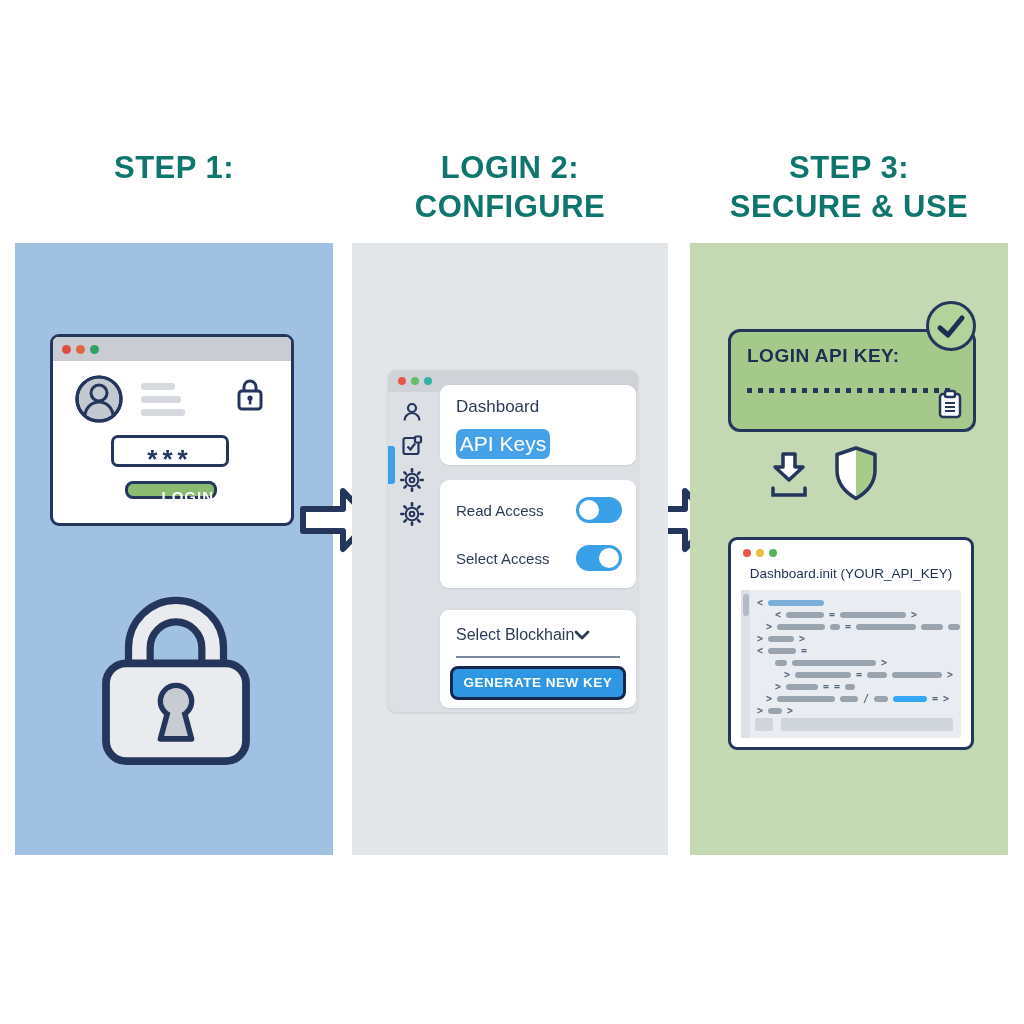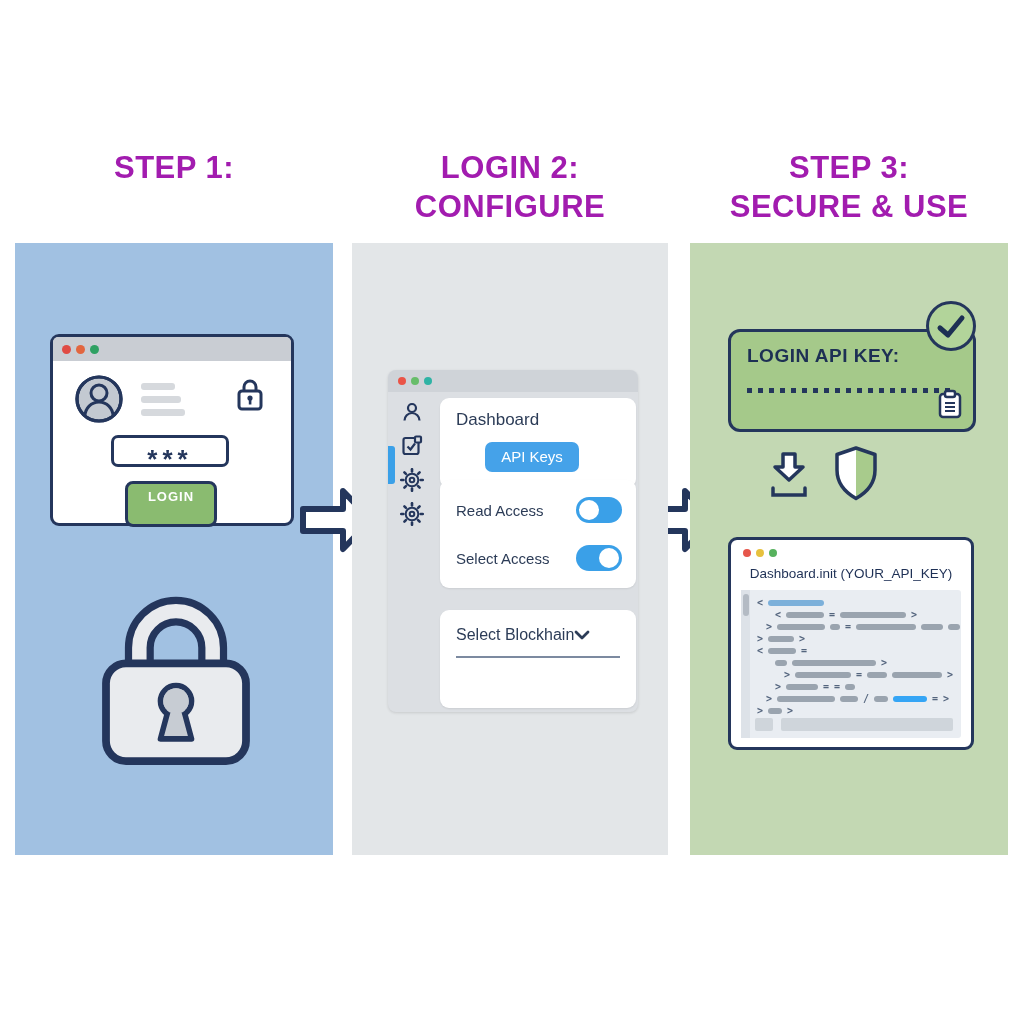--- a/index.html
+++ b/index.html
@@ -1,21 +1,21 @@
 <!DOCTYPE html>
 <html><head>
 <meta charset="utf-8">
 <style>
   html,body{margin:0;padding:0;width:1024px;height:1024px;background:#ffffff;overflow:hidden;
     font-family:"Liberation Sans",sans-serif;}
   .canvas{position:absolute;inset:0;}
 
   
   .step-heading{position:absolute;top:148px;text-align:center;font-weight:bold;font-size:31px;
-    line-height:39px;color:#a21caf;letter-spacing:.5px;}
+    line-height:39px;color:#0f766e;letter-spacing:.5px;}
   #h1{left:15px;width:318px;} #h2{left:352px;width:316px;} #h3{left:690px;width:318px;}
 
   
   .panel{position:absolute;top:243px;height:612px;}
   #p1{left:15px;width:318px;background:#a1c1e2;}
   #p2{left:352px;width:316px;background:#e3e6e8;}
   #p3{left:690px;width:318px;background:#c3d8b3;}
 
   .dot{width:9px;height:9px;border-radius:50%;display:inline-block;}
   .dot.sm{width:8px;height:8px;}
@@ -24,43 +24,43 @@
   .login-window{position:absolute;left:35px;top:91px;width:238px;height:186px;background:#fff;
     border:3px solid #24365c;border-radius:9px;}
   .lw-titlebar{height:24px;background:#c9cdd3;border-radius:5px 5px 0 0;display:flex;
     align-items:center;padding-left:9px;gap:5px;}
   .avatar{position:absolute;left:22px;top:38px;width:48px;height:48px;}
   .ph-line{position:absolute;height:7px;border-radius:3px;background:#d6d9dd;}
   .lock-sm{position:absolute;left:182px;top:38px;}
   .pw-field{position:absolute;left:58px;top:98px;width:118px;height:32px;background:#fff;
     border:3px solid #24365c;border-radius:7px;text-align:center;font-weight:bold;font-size:26px;
     color:#24365c;letter-spacing:5px;line-height:1;padding-top:8px;box-sizing:border-box;}
-  .login-btn{position:absolute;left:72px;top:144px;width:92px;height:46px;background:#8abb70;
-    border:3px solid #24365c;border-radius:8px;color:#fff;font-weight:bold;font-size:13px;
-    text-align:center;line-height:25px;letter-spacing:1px;box-sizing:border-box;}
+  .login-btn{position:absolute;left:72px;top:144px;width:92px;height:18px;background:#8abb70;
+    border:3px solid #24365c;border-radius:8px;color:#fff;font-weight:bold;font-size:15px;
+    text-align:right;line-height:25px;letter-spacing:1px;box-sizing:border-box;}
   .big-lock{position:absolute;left:82px;top:327px;}
 
   
   .flow-arrow{position:absolute;top:484px;}
   #arrow1{left:298px;} #arrow2{left:640px;}
 
   
   .dash-window{position:absolute;left:36px;top:127px;width:250px;height:342px;background:#dcdfe3;
     border-radius:8px;box-shadow:0 1px 3px rgba(0,0,0,.12);}
   .dw-titlebar{height:22px;background:#cfd3d8;border-radius:8px 8px 0 0;display:flex;
     align-items:center;padding-left:10px;gap:5px;}
   .side-icon{position:absolute;left:12px;width:24px;height:24px;}
   .active-bar{position:absolute;left:0;top:76px;width:7px;height:38px;background:#3aa0e8;
     border-radius:0 3px 3px 0;}
   .card{position:absolute;left:52px;width:196px;background:#fff;border-radius:9px;
     box-shadow:0 1px 2px rgba(0,0,0,.08);}
-  #card1{top:28px;height:90px;} #card2{top:110px;height:108px;} #card3{top:240px;height:98px;}
+  #card1{top:15px;height:80px;} #card2{top:110px;height:108px;} #card3{top:240px;height:98px;}
   .dash-label{position:absolute;left:16px;top:12px;font-size:17px;color:#2c3c57;}
   .api-keys-btn{position:absolute;left:16px;top:44px;width:94px;height:30px;background:#45a2e9;
-    border-radius:7px;color:#fff;font-size:15px;text-align:center;line-height:30px;margin-left:29px;}
+    border-radius:7px;color:#fff;font-size:21px;text-align:center;line-height:30px;}
   .toggle-row{position:absolute;left:16px;right:14px;height:28px;display:flex;
     align-items:center;justify-content:space-between;}
   #trow1{top:16px;} #trow2{top:64px;}
   .toggle-label{font-size:15px;color:#2c3c57;}
   .toggle{position:relative;width:46px;height:26px;border-radius:13px;background:#3aa0e8;}
   .toggle .knob{position:absolute;top:3px;left:3px;width:20px;height:20px;border-radius:50%;
     background:#fff;}
   .toggle.on .knob{left:23px;}
   .select-row{position:absolute;left:16px;right:14px;top:12px;height:26px;display:flex;
     align-items:center;justify-content:flex-start;font-size:16px;color:#2c3c57;}
@@ -246,20 +246,21 @@
       </div>
 
       <div class="card" id="card3">
         <div class="select-row">
           <span>Select Blockhain</span>
           <svg width="16" height="10" viewBox="0 0 16 10">
             <polyline points="2,2 8,8 14,2" fill="none" stroke="#2c3c57" stroke-width="2.8" stroke-linecap="round" stroke-linejoin="round"></polyline>
           </svg>
         </div>
         <div class="select-underline"></div>
+        <div class="generate-btn">GENERATE NEW KEY</div>
       </div>
     </div>
   </div>
 
   <div class="panel" id="p3">
     <div class="key-box">
       <div class="key-label">LOGIN API KEY:</div>
       <div class="key-dots"></div>
       <div class="clipboard-ic">
         <svg width="26" height="30" viewBox="0 0 26 30">

